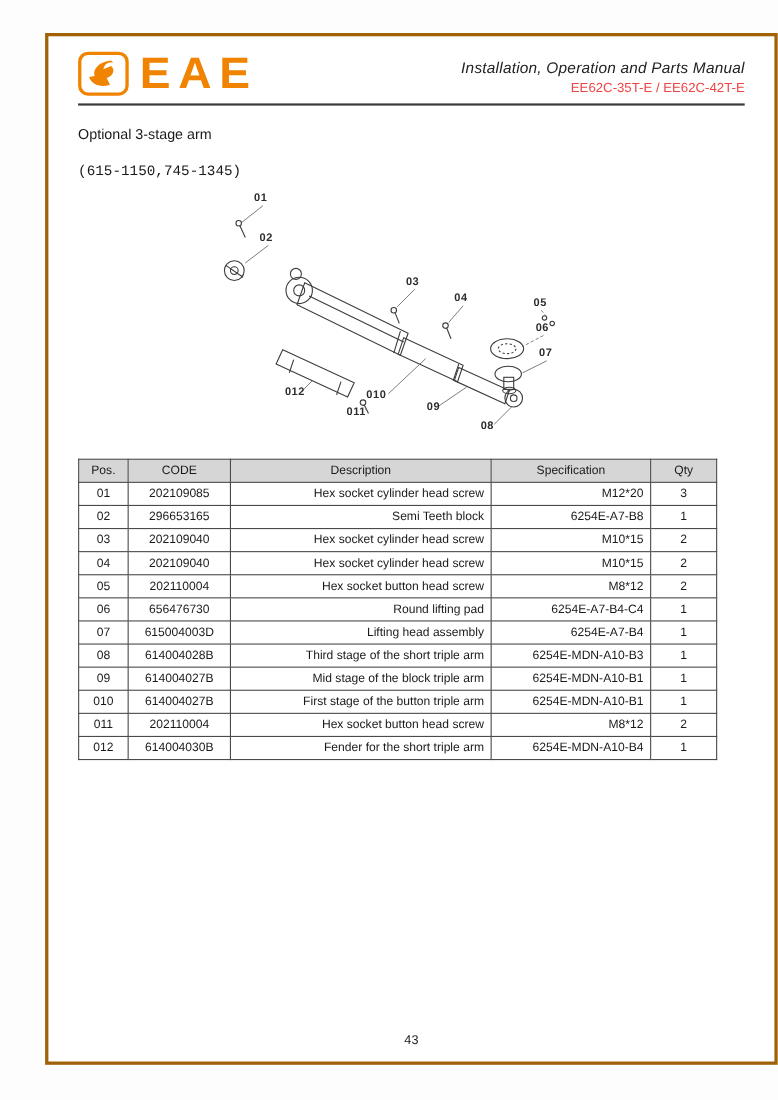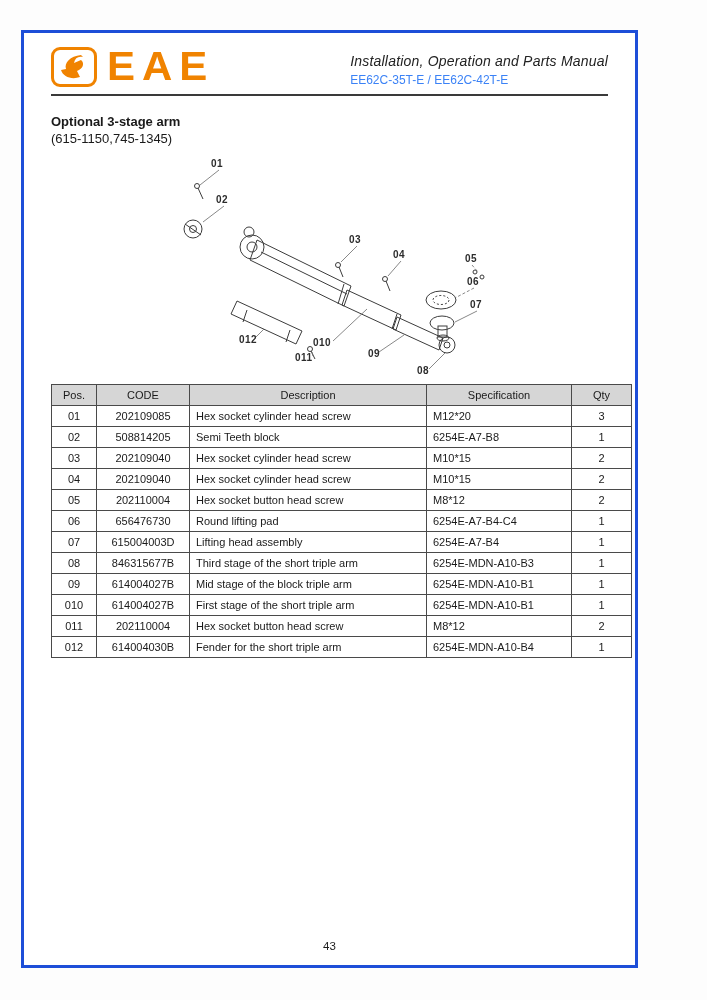--- a/index.html
+++ b/index.html
@@ -1,64 +1,64 @@
 <!DOCTYPE html>
 <html><head>
 <meta charset="utf-8">
 <style>
   * { margin:0; padding:0; box-sizing:border-box; }
   html,body { width:707px; height:1000px; background:#fdfdfd; font-family:"Liberation Sans", sans-serif; color:#1a1a1a; }
   .frame {
-    position:absolute; left:21px; top:30px; width:617px; height:938px;
-    border:3px solid #1d4ed8; background:#ffffff;
+    position:absolute; left:41px; top:30px; width:666px; height:938px;
+    border:3px solid #a16207; background:#ffffff;
   }
   .content { padding:0 27px; position:relative; height:100%; }
 
   
   .header {
     display:flex; justify-content:space-between; align-items:flex-end;
     padding-top:14px; padding-bottom:7px; border-bottom:2px solid #3a3a3a;
   }
   .logo { display:flex; align-items:center; gap:10px; }
   .logo-badge {
     width:46px; height:40px; border:3px solid #f08300; border-radius:9px;
     display:flex; align-items:center; justify-content:center;
   }
   .logo-word {
     font-size:42px; font-weight:800; color:#f08300; letter-spacing:7px;
     line-height:0.9; transform:scaleY(0.95);
   }
-  .header-right { }
+  .header-right { text-align:right; }
   .manual-title { font-size:14px; font-style:italic; color:#222; letter-spacing:0.2px; }
-  .manual-models { font-size:12px; margin-top:4px; color:#3b82f6; }
-
-  
-  .section-title { margin-top:18px; font-size:13px; font-weight:bold; }
-  .section-range { margin-top:2px; font-size:13px; }
+  .manual-models { font-size:12px; margin-top:4px; color:#ef4444; }
+
+  
+  .section-title { margin-top:18px; font-size:13px; font-weight:normal; }
+  .section-range { margin-top:19px; font-size:13px;font-family:Liberation Mono, monospace; }
 
   
   .diagram { position:relative; margin-top:6px; width:580px; height:232px; }
   .diagram svg { position:absolute; left:0; top:0; }
   .callout {
     position:absolute; font-size:10px; color:#2c2c2c; font-weight:600;
     letter-spacing:0.5px;
   }
 
   
   table.parts {
     width:580px; border-collapse:collapse; table-layout:fixed;
-    font-size:11px; margin-top:0;
+    font-size:11px; margin-top:16px;
   }
   table.parts th, table.parts td {
     border:1px solid #4a4a4a; padding:3px 6px; height:21px;
     overflow:hidden; white-space:nowrap;
   }
   table.parts th { background:#d6d6d6; font-weight:normal; text-align:center; }
   .c-center { text-align:center; }
-  .c-left { text-align:left; }
+  .c-left { text-align:right; }
 
   .page-number {
     position:absolute; left:0; bottom:13px; width:100%;
     text-align:center; font-size:11.5px; color:#1a1a1a;
   }
 </style>
 </head>
 <body>
 
 <div class="frame">
@@ -184,21 +184,21 @@
           <tr>
             <td class="c-center">01</td>
             <td class="c-center">202109085</td>
             <td class="c-left">Hex socket cylinder head screw</td>
             <td class="c-left">M12*20</td>
             <td class="c-center">3</td>
           </tr>
 
           <tr>
             <td class="c-center">02</td>
-            <td class="c-center">508814205</td>
+            <td class="c-center">296653165</td>
             <td class="c-left">Semi Teeth block</td>
             <td class="c-left">6254E-A7-B8</td>
             <td class="c-center">1</td>
           </tr>
 
           <tr>
             <td class="c-center">03</td>
             <td class="c-center">202109040</td>
             <td class="c-left">Hex socket cylinder head screw</td>
             <td class="c-left">M10*15</td>
@@ -232,38 +232,38 @@
           <tr>
             <td class="c-center">07</td>
             <td class="c-center">615004003D</td>
             <td class="c-left">Lifting head assembly</td>
             <td class="c-left">6254E-A7-B4</td>
             <td class="c-center">1</td>
           </tr>
 
           <tr>
             <td class="c-center">08</td>
-            <td class="c-center">846315677B</td>
+            <td class="c-center">614004028B</td>
             <td class="c-left">Third stage of the short triple arm</td>
             <td class="c-left">6254E-MDN-A10-B3</td>
             <td class="c-center">1</td>
           </tr>
 
           <tr>
             <td class="c-center">09</td>
             <td class="c-center">614004027B</td>
             <td class="c-left">Mid stage of the block triple arm</td>
             <td class="c-left">6254E-MDN-A10-B1</td>
             <td class="c-center">1</td>
           </tr>
 
           <tr>
             <td class="c-center">010</td>
             <td class="c-center">614004027B</td>
-            <td class="c-left">First stage of the short triple arm</td>
+            <td class="c-left">First stage of the button triple arm</td>
             <td class="c-left">6254E-MDN-A10-B1</td>
             <td class="c-center">1</td>
           </tr>
 
           <tr>
             <td class="c-center">011</td>
             <td class="c-center">202110004</td>
             <td class="c-left">Hex socket button head screw</td>
             <td class="c-left">M8*12</td>
             <td class="c-center">2</td>

